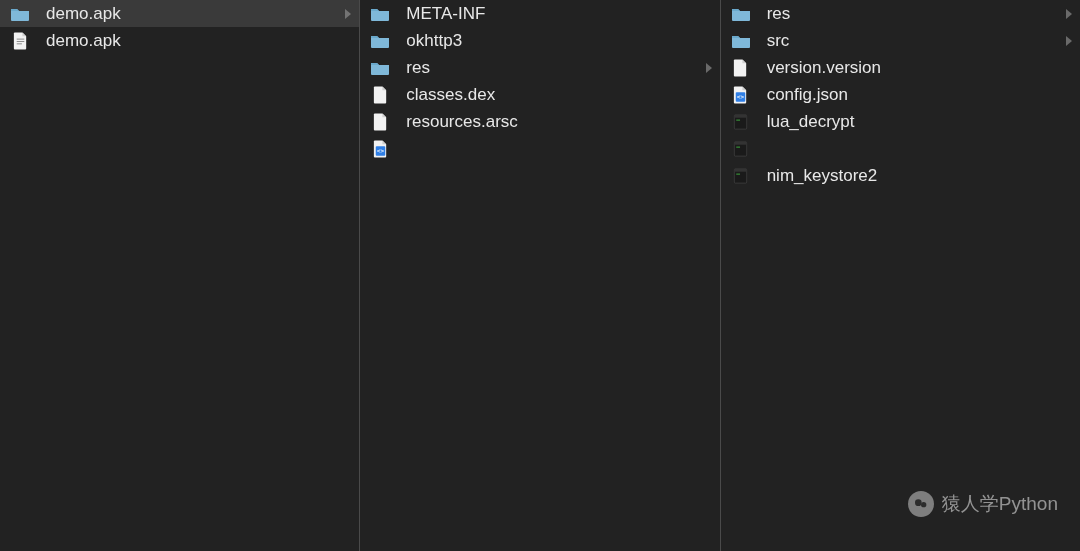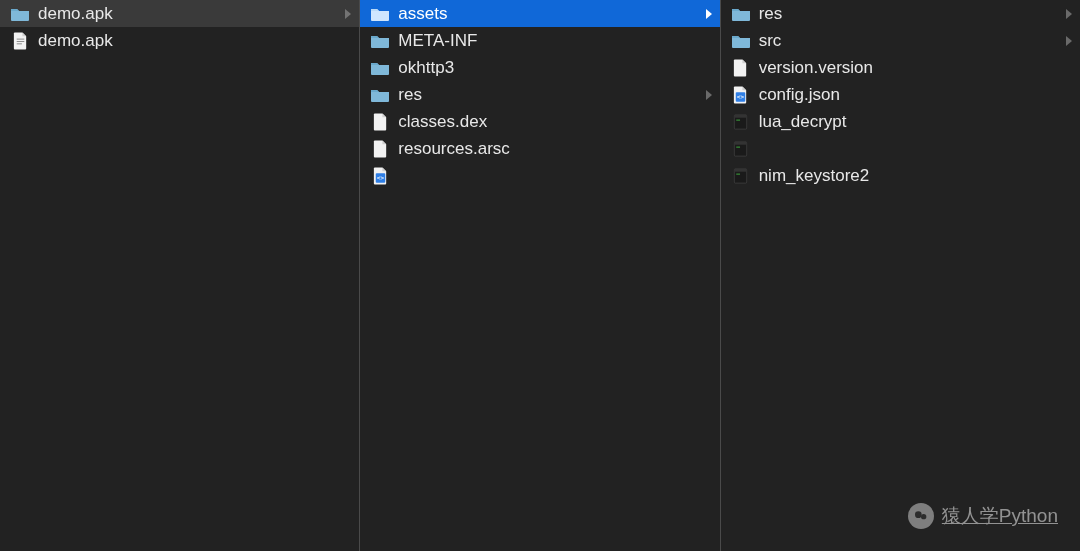--- a/index.html
+++ b/index.html
@@ -21,21 +21,21 @@
     border-right: 1px solid #4a4a4a;
     background: #222;
     overflow: hidden;
   }
   .col:last-child { border-right: none; }
   .row {
     display: flex;
     align-items: center;
     height: 27px;
     padding: 0 6px 0 10px;
-    gap: 8px;
+    gap: 16px;
     white-space: nowrap;
     cursor: default;
   }
   .row.selected-active {
     background: #1068d8;
     color: #fff;
   }
   .row.selected-inactive {
     background: #3a3a3a;
   }
@@ -57,28 +57,27 @@
   .chev {
     flex: 0 0 auto;
     width: 10px;
     height: 10px;
     opacity: 0.6;
   }
   .row.selected-active .chev { opacity: 1; }
   .watermark {
     position: absolute;
     right: 22px;
-    bottom: 22px;
+    bottom: 34px;
     display: flex;
     align-items: flex-start;
     gap: 8px;
     opacity: 0.6;
     color: #ddd;
     font-size: 19px;
-    text-decoration: underline;
   }
   .watermark .wm-icon {
     width: 26px; height: 26px;
     border-radius: 50%;
     background: #bbb;
     display:flex; align-items:center; justify-content:center;
     color:#222;
   }
 </style>
 </head>
@@ -105,32 +104,20 @@
       <path d="M19 1 v8 h8 z" fill="#cfcfcf"></path>
       <rect x="7" y="14" width="16" height="2" fill="#888"></rect>
             <rect x="7" y="19" width="16" height="2" fill="#888"></rect>
             <rect x="7" y="24" width="11" height="2" fill="#888"></rect>
     </svg>
         </span>
         <span class="label">demo.apk</span>
       </div>
     </div>
   <div class="col">
-      <div class="row selected-active">
-        <span class="icon">
-          <svg class="folder-svg" viewBox="0 0 40 30">
-      <path d="M2 6 h12 l4 4 h20 v18 a2 2 0 0 1 -2 2 h-32 a2 2 0 0 1 -2 -2 z" fill="#cfe6ff"></path>
-      <path d="M2 6 h12 l4 4 h-16 z" fill="#b9d9f7"></path>
-    </svg>
-        </span>
-        <span class="label">assets</span>
-        <span><svg class="chev" viewBox="0 0 10 10">
-            <path d="M2 0 L8 5 L2 10 z" fill="#fff"></path>
-          </svg></span>
-      </div>
       <div class="row">
         <span class="icon">
           <svg class="folder-svg" viewBox="0 0 40 30">
       <path d="M2 6 h12 l4 4 h20 v18 a2 2 0 0 1 -2 2 h-32 a2 2 0 0 1 -2 -2 z" fill="#7fb8d9"></path>
       <path d="M2 6 h12 l4 4 h-16 z" fill="#6aa9cc"></path>
     </svg>
         </span>
         <span class="label">META-INF</span>
       </div>
       <div class="row">

